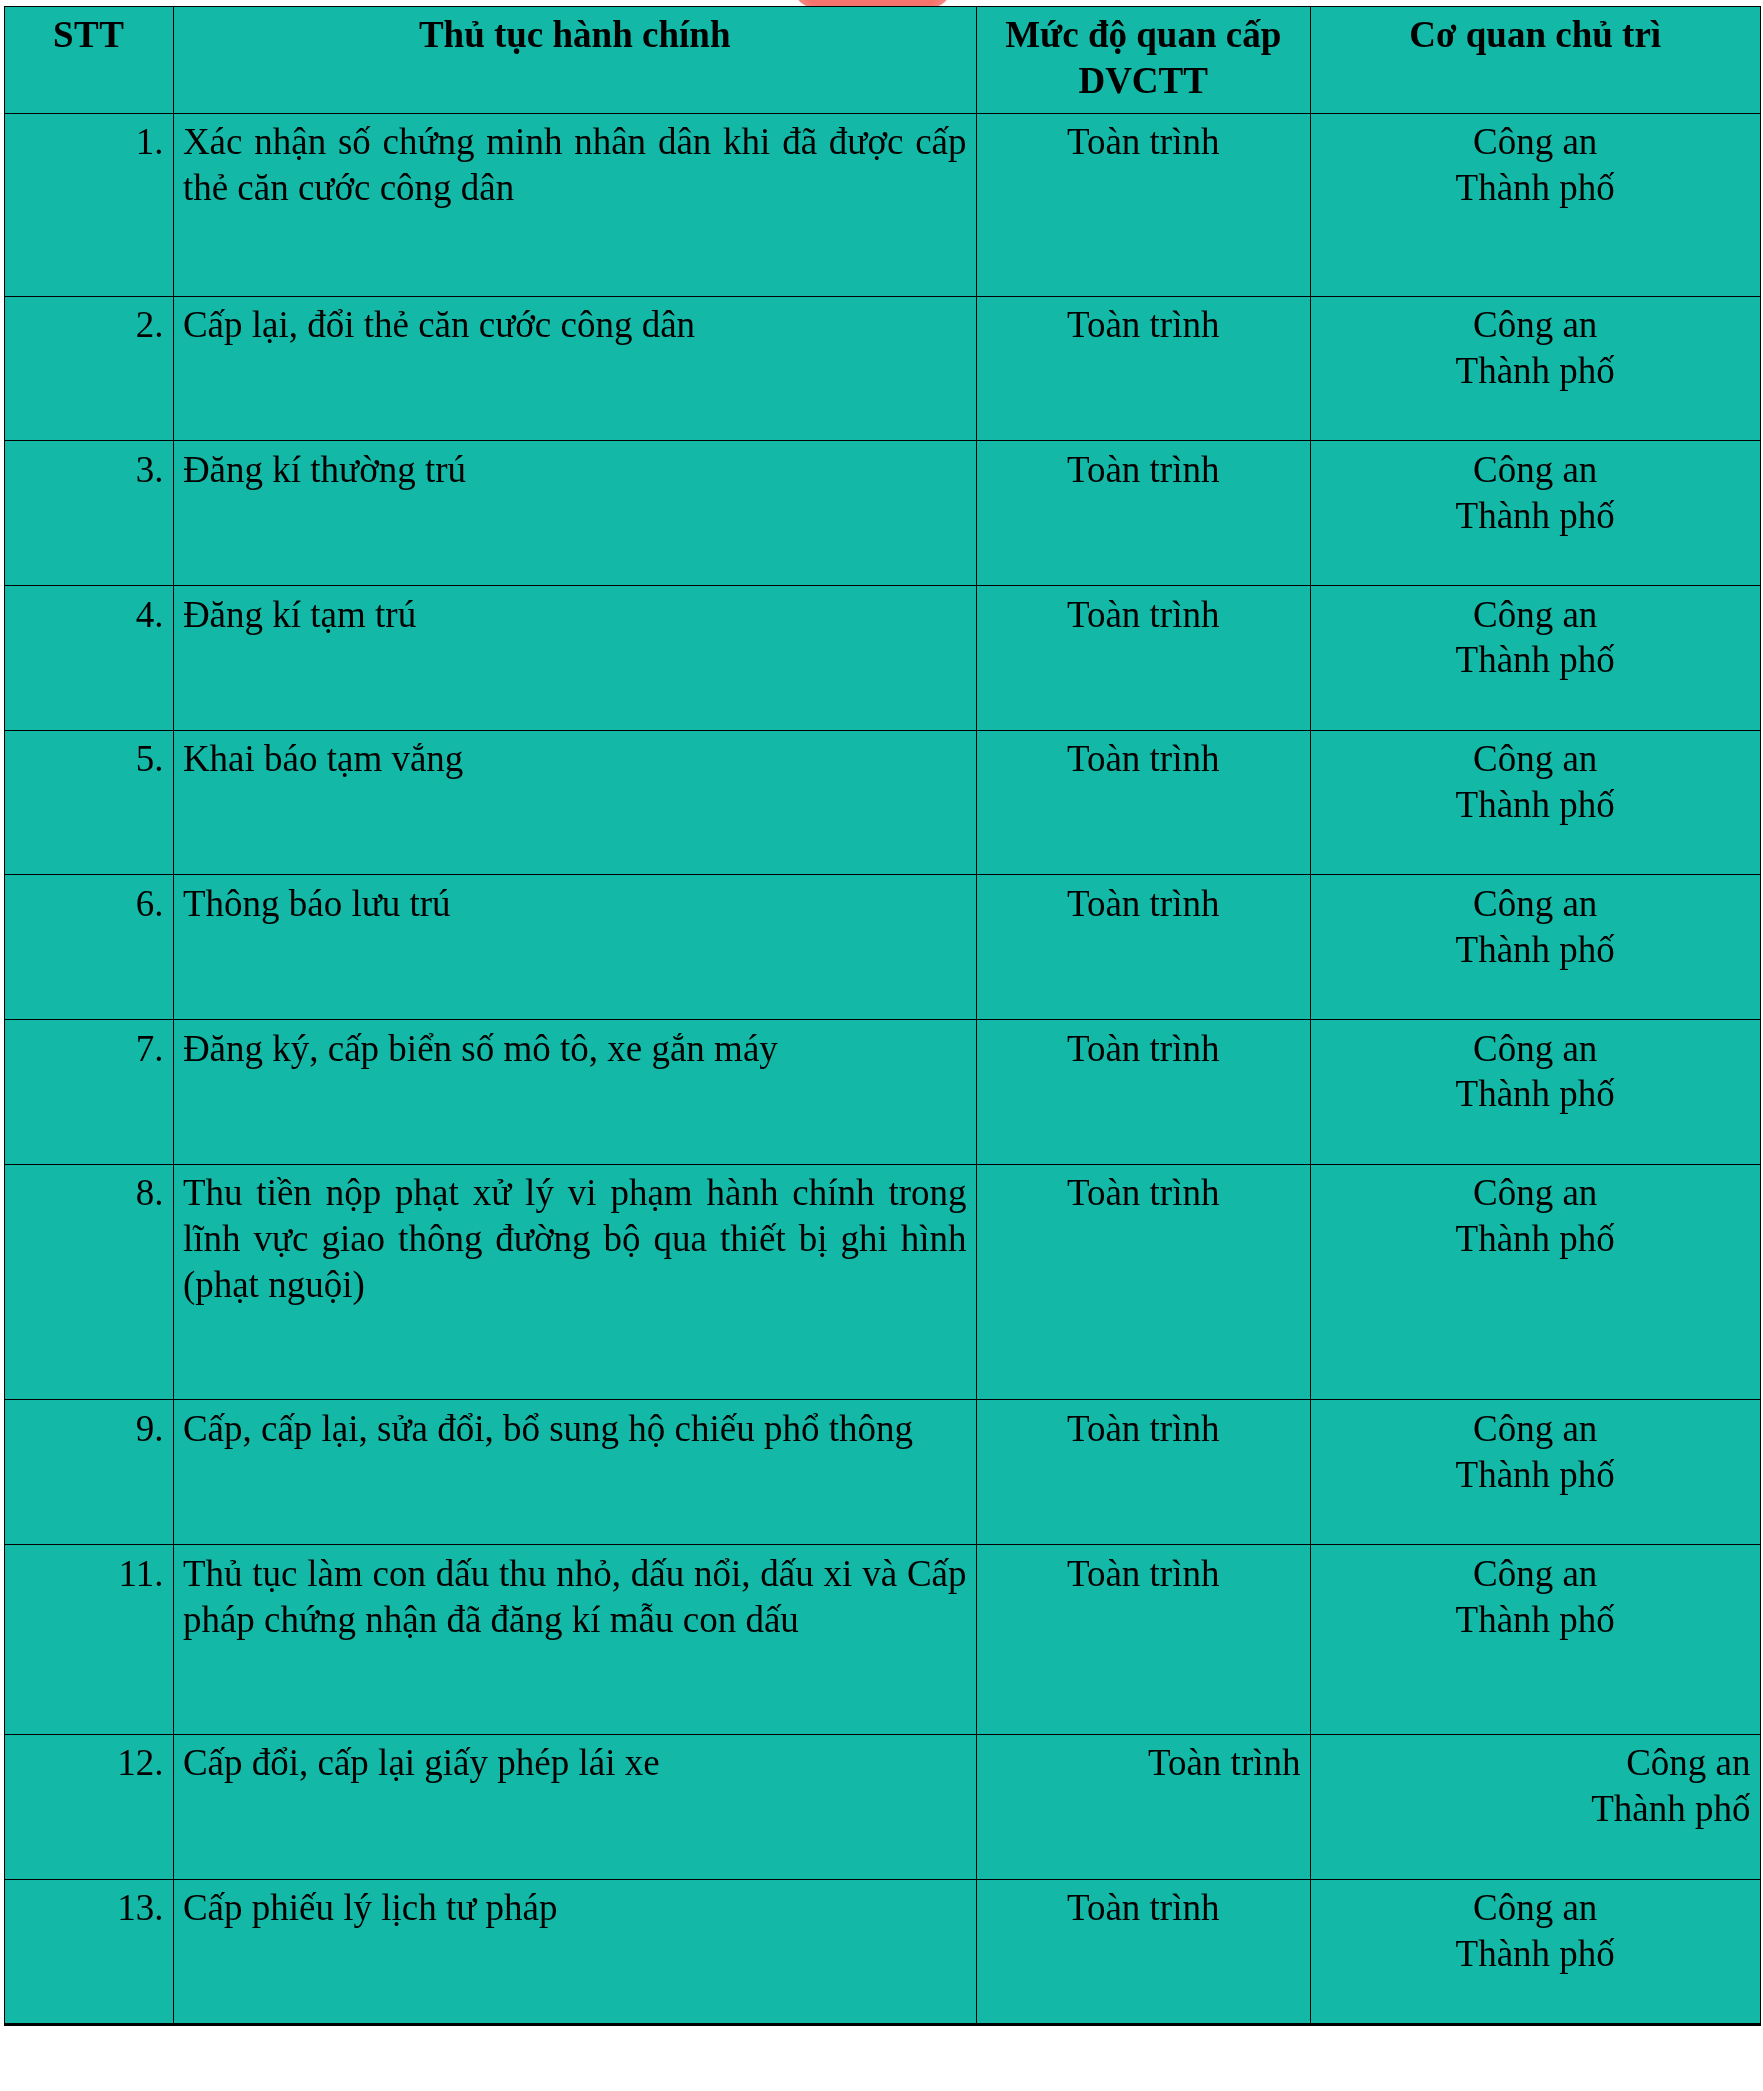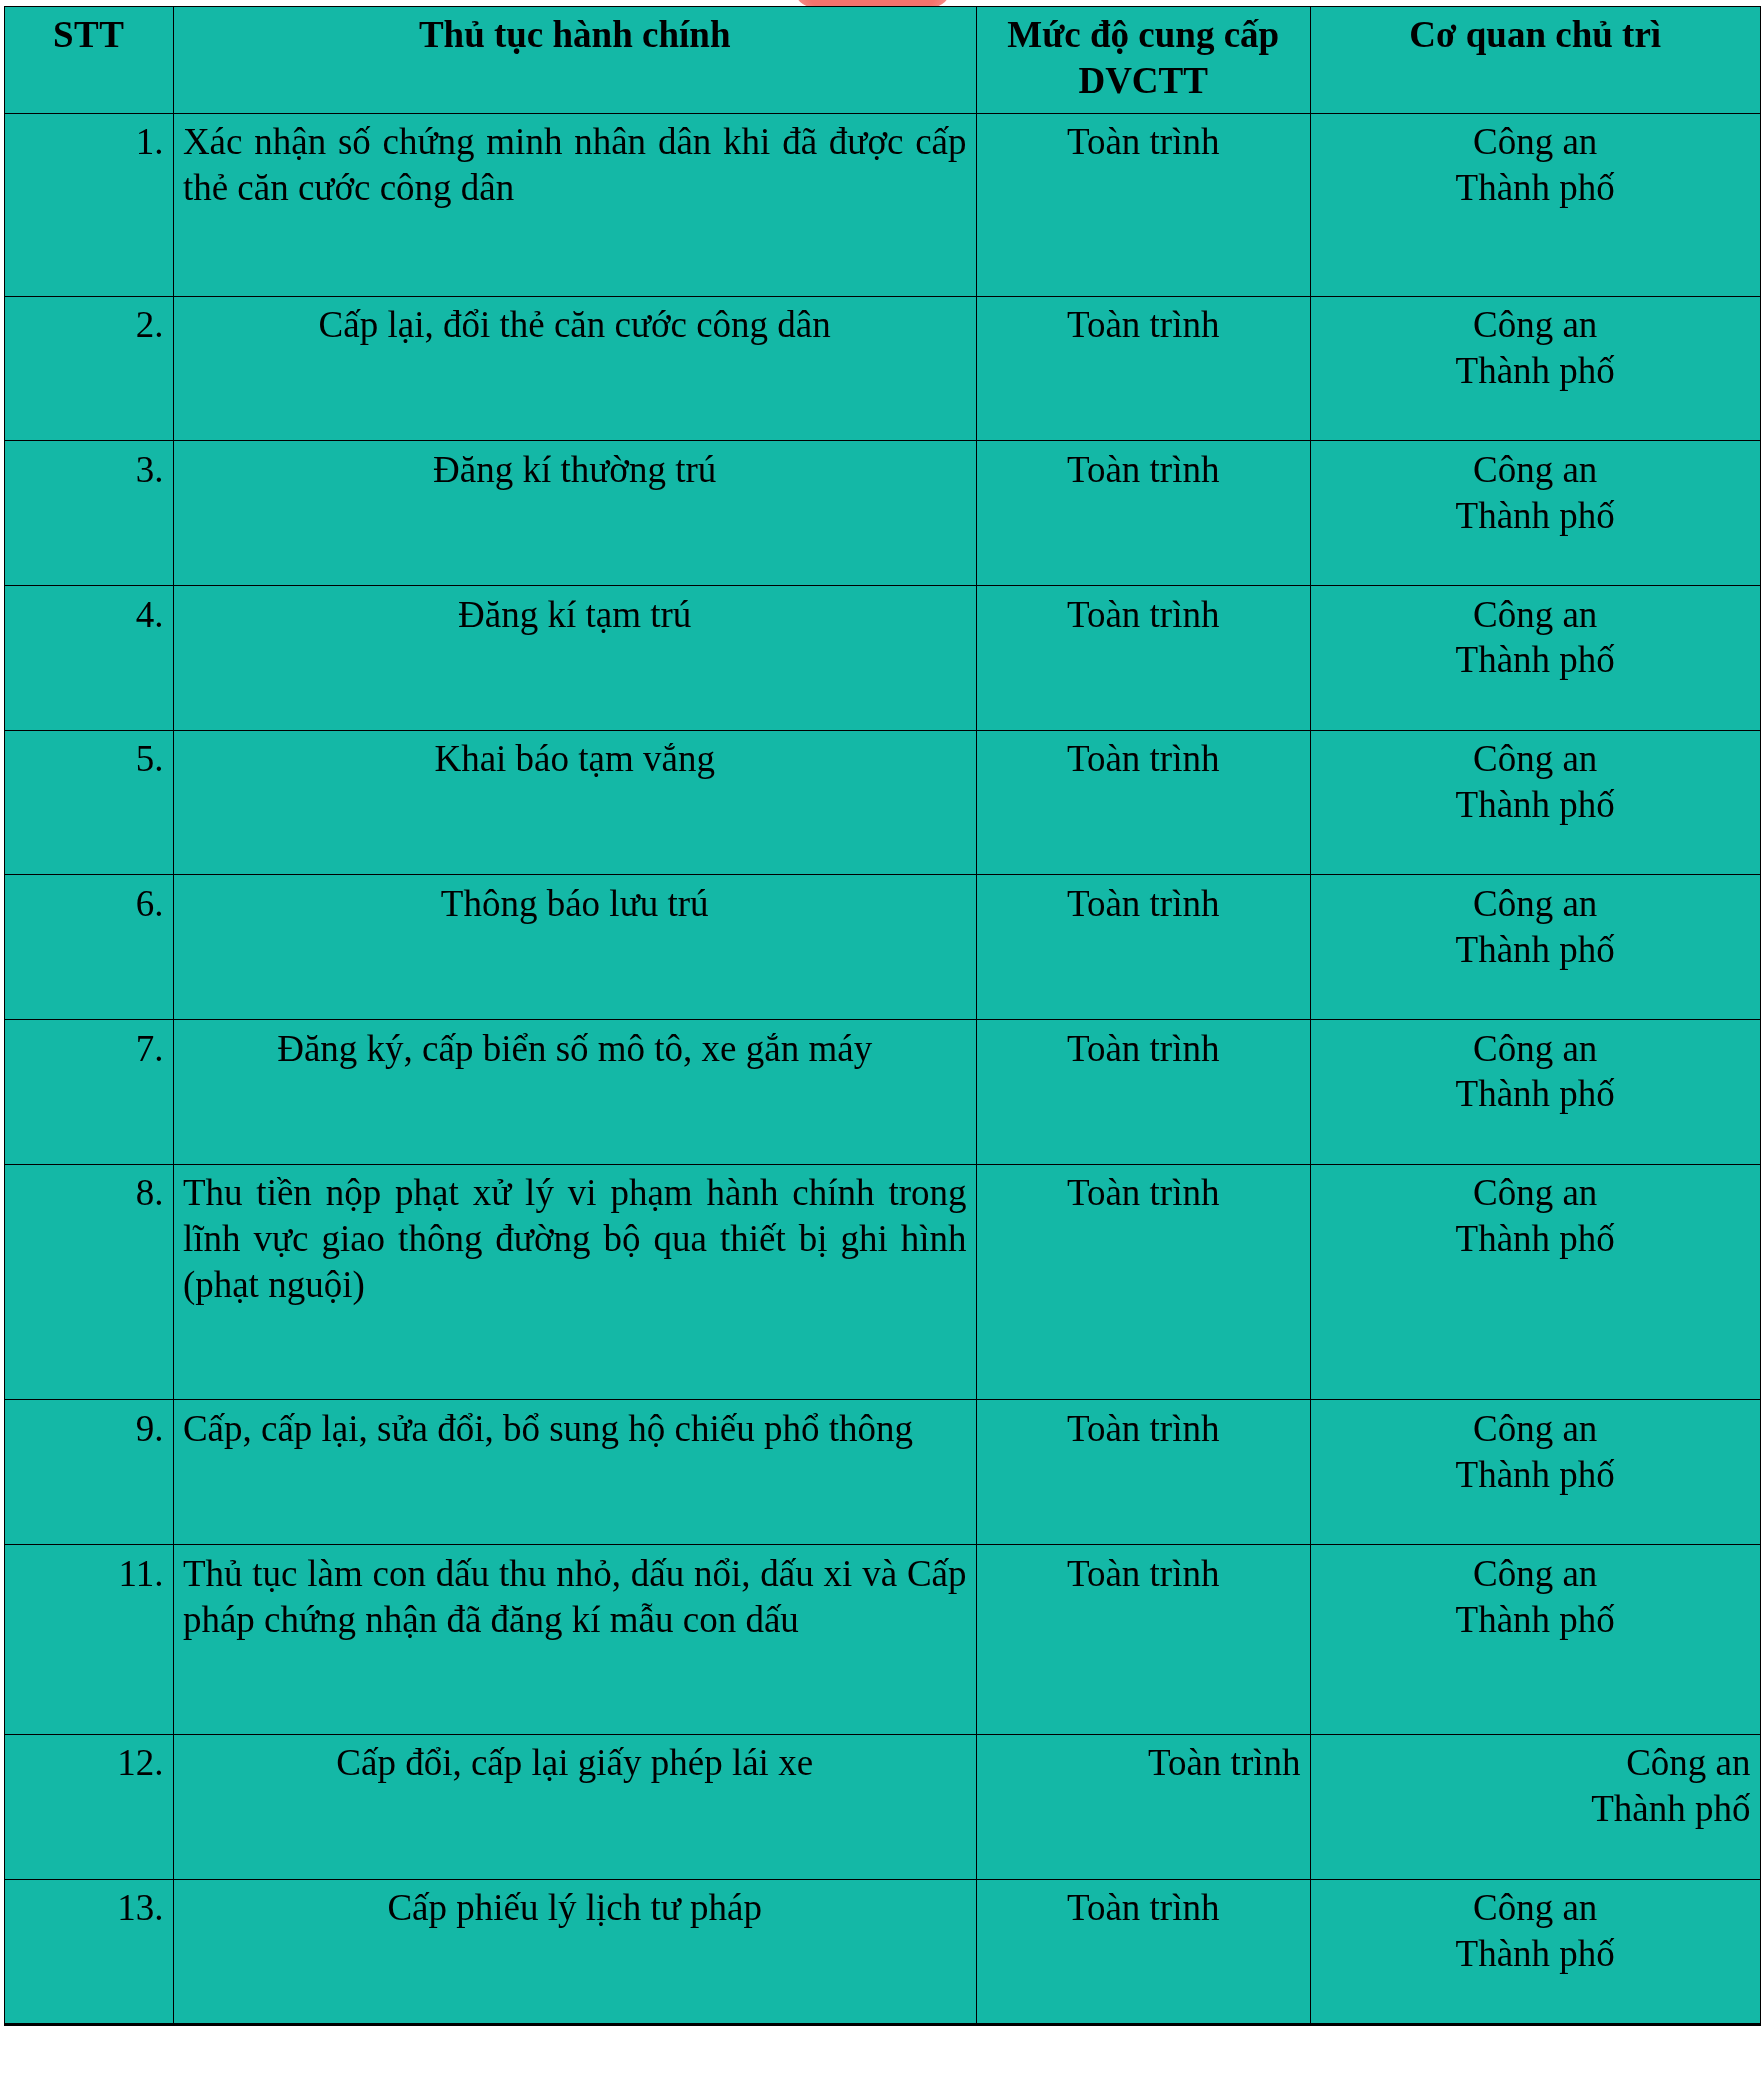--- a/index.html
+++ b/index.html
@@ -87,21 +87,21 @@
   }
   td.cell-proc {
     text-align: justify;
     text-justify: inter-word;
     padding-left: 13px;
     padding-right: 13px;
     hyphens: none;
     margin-left: 48px;
   }
   td.cell-proc.nowrap-line {
-    text-align: center;
+    text-align: left;
   }
   td.cell-level {
     text-align: center;
     white-space: nowrap;
   }
   td.cell-org {
     text-align: center;
   }
   td.cell-org .org-line { display: block; }
 
@@ -134,21 +134,21 @@
       <col class="c-stt">
       <col class="c-proc">
       <col class="c-level">
       <col class="c-org">
     </colgroup>
     <thead>
       <tr>
         <th class="h-stt">STT</th>
         <th>Thủ tục hành chính</th>
         <th>
-          <span class="org-line">Mức độ cung</span>
+          <span class="org-line">Mức độ quan</span>
           <span class="org-line">cấp DVCTT</span>
         </th>
         <th>
           <span class="org-line">Cơ quan</span>
           <span class="org-line">chủ trì</span>
         </th>
       </tr>
     </thead>
     <tbody>
 

